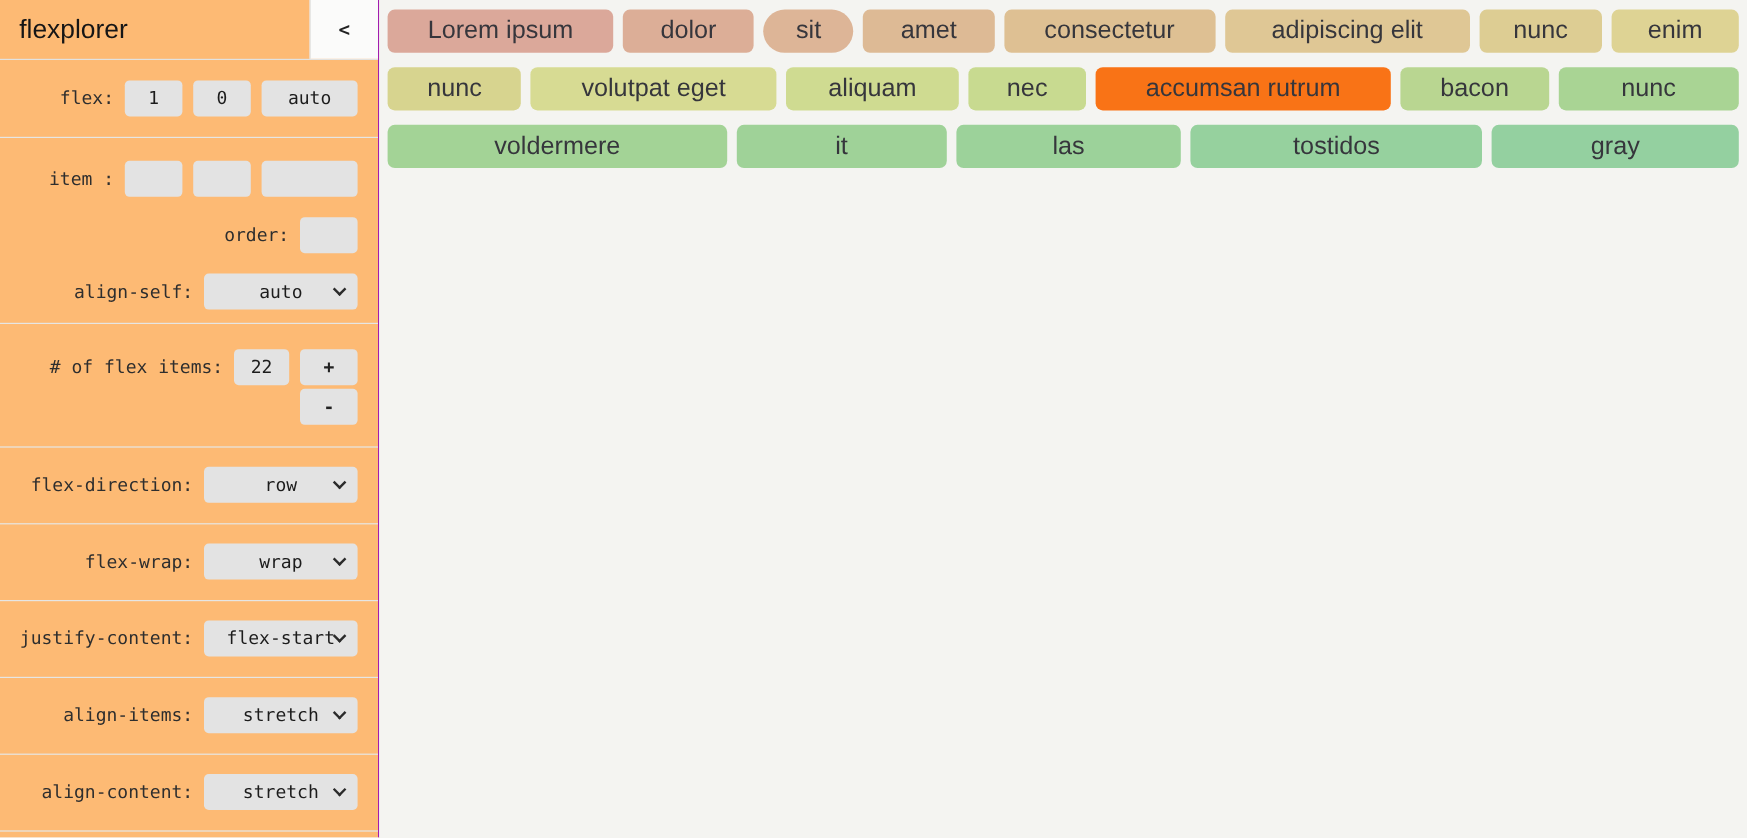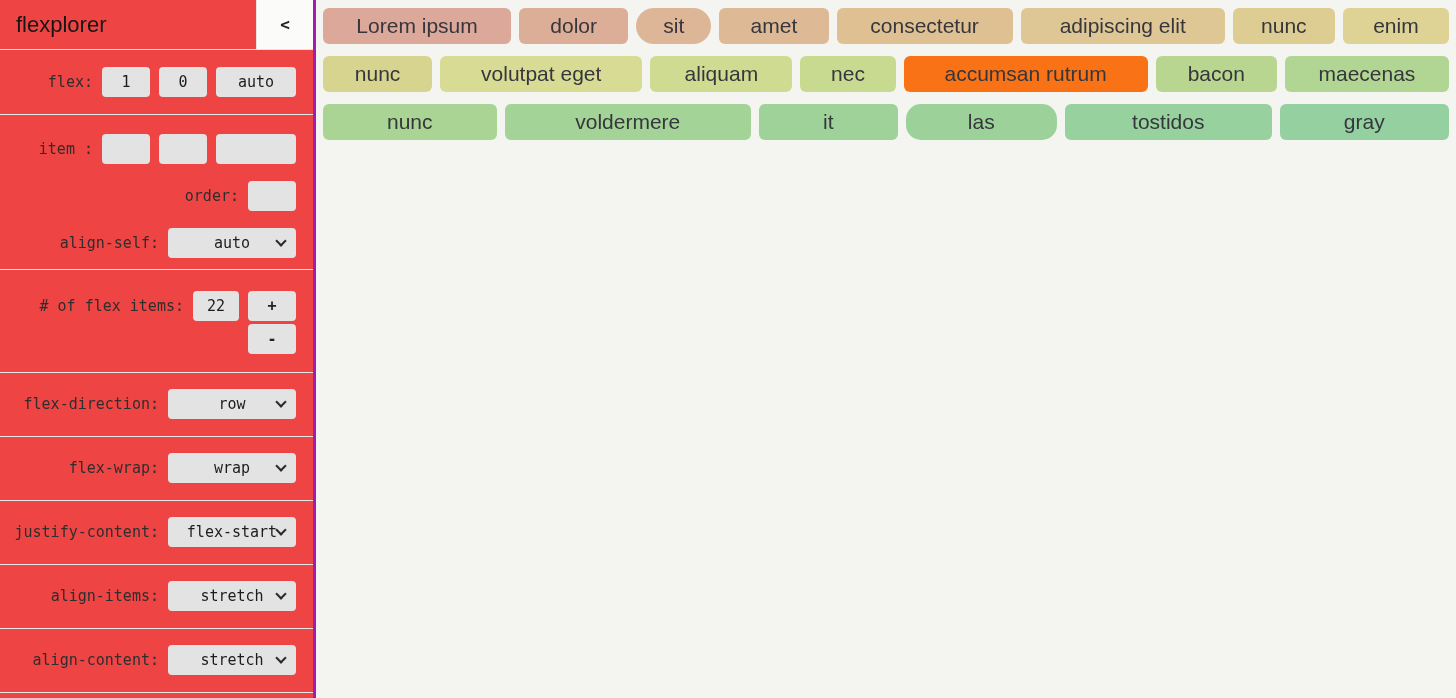--- a/index.html
+++ b/index.html
@@ -6,22 +6,22 @@
   html, body { width: 1456px; height: 698px; overflow: hidden; }
   body {
     font-family: "Liberation Sans", "DejaVu Sans", sans-serif;
     background: #f4f4f1;
   }
   .app { display: flex; width: 1456px; height: 698px; }
 
   
   .sidebar {
     width: 316px; height: 100%;
-    background: #ef4444;
-    border-right: 3px solid #a21caf;
+    background: #fdba74;
+    border-right: 1px solid #a21caf;
     flex: 0 0 316px;
     display: flex; flex-direction: column;
   }
   .sidebar-header {
     display: flex; align-items: stretch;
     height: 50px;
     border-bottom: 1px solid #e2e2e0;
     flex: 0 0 50px;
   }
   .app-title {
@@ -220,22 +220,21 @@
       <div class="flex-item" style="background: rgb(222, 192, 147); flex: 1 0 175px;">consectetur</div>
       <div class="flex-item" style="background: rgb(223, 199, 149); flex: 1 0 203px;">adipiscing elit</div>
       <div class="flex-item" style="background: rgb(221, 205, 147); flex: 1 0 101px;">nunc</div>
       <div class="flex-item" style="background: rgb(222, 211, 148); flex: 1 0 105px;">enim</div>
       <div class="flex-item" style="background: rgb(215, 212, 143); flex: 1 0 108px;">nunc</div>
       <div class="flex-item" style="background: rgb(215, 219, 147); flex: 1 0 201px;">volutpat eget</div>
       <div class="flex-item" style="background: rgb(207, 219, 145); flex: 1 0 141px;">aliquam</div>
       <div class="flex-item" style="background: rgb(200, 218, 144); flex: 1 0 94px;">nec</div>
       <div class="flex-item" style="background: #f97316; flex: 1 0 243px;">accumsan rutrum</div>
       <div class="flex-item" style="background: rgb(185, 214, 145); flex: 1 0 120px;">bacon</div>
-      <div class="flex-item" style="background: rgb(177, 213, 146); flex: 1 0 163px;">maecenas</div>
       <div class="flex-item" style="background: rgb(169, 212, 148); flex: 1 0 147px;">nunc</div>
       <div class="flex-item" style="background: rgb(163, 211, 150); flex: 1 0 220px;">voldermere</div>
       <div class="flex-item" style="background: rgb(159, 210, 152); flex: 1 0 112px;">it</div>
-      <div class="flex-item" style="background: rgb(156, 210, 154); flex: 1 0 125px; border-radius: 15px;">las</div>
+      <div class="flex-item" style="background: rgb(156, 210, 154); flex: 1 0 125px;">las</div>
       <div class="flex-item" style="background: rgb(150, 209, 158); flex: 1 0 180px;">tostidos</div>
       <div class="flex-item" style="background: rgb(148, 208, 160); flex: 1 0 143px;">gray</div>
     </main>
 
 </div>
 
 </body></html>

